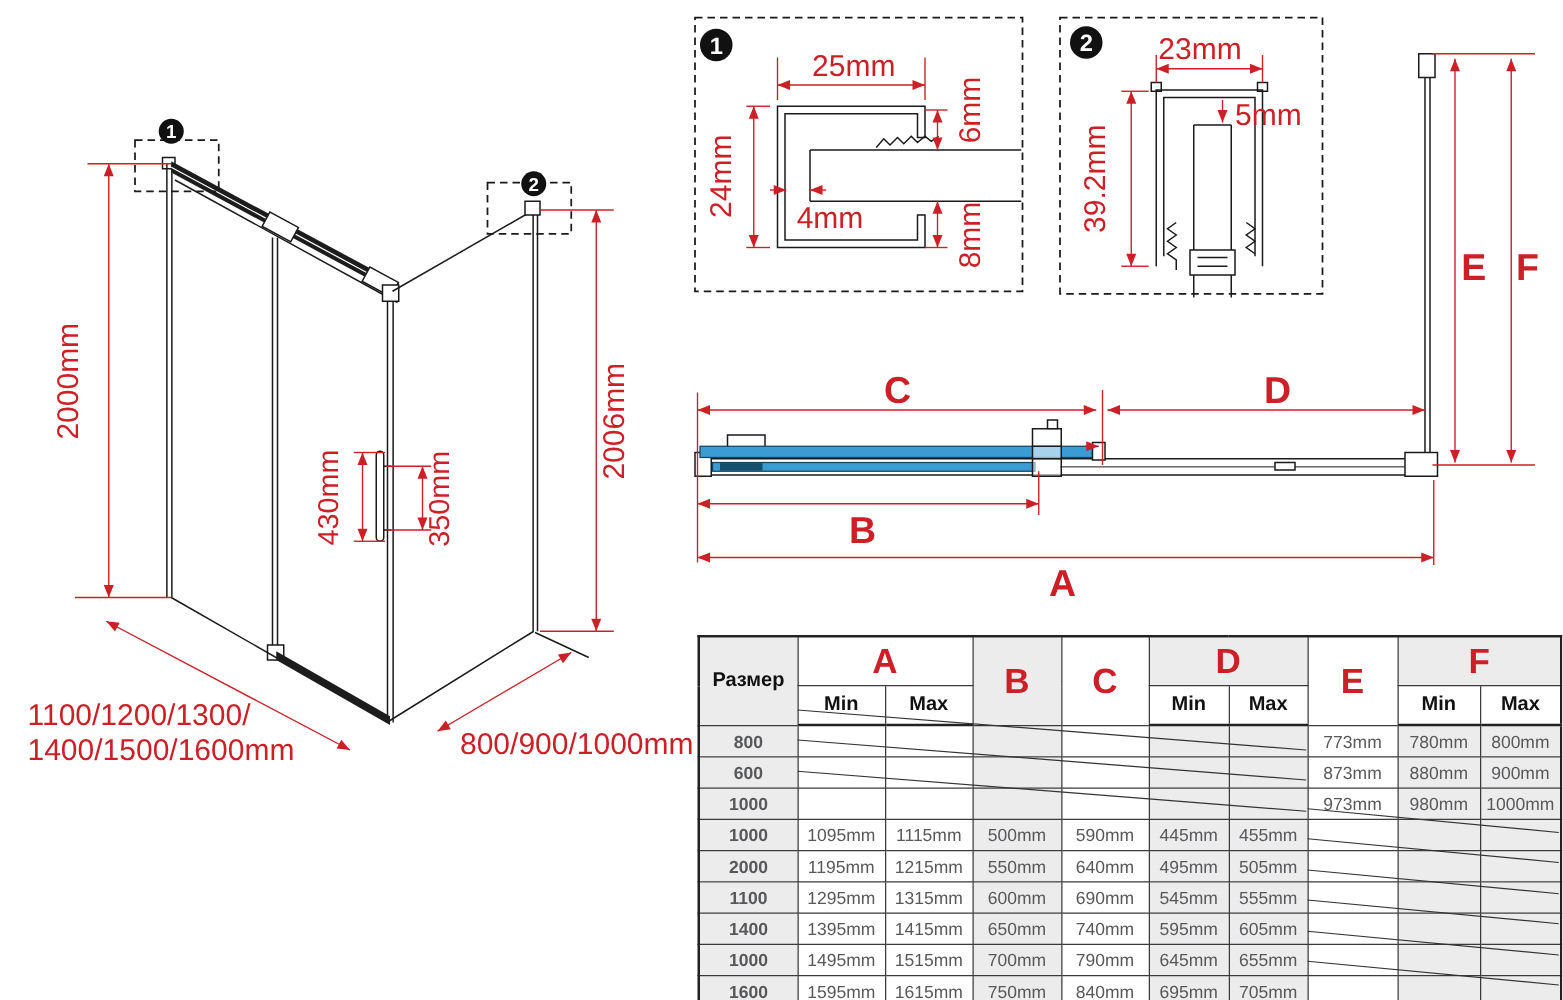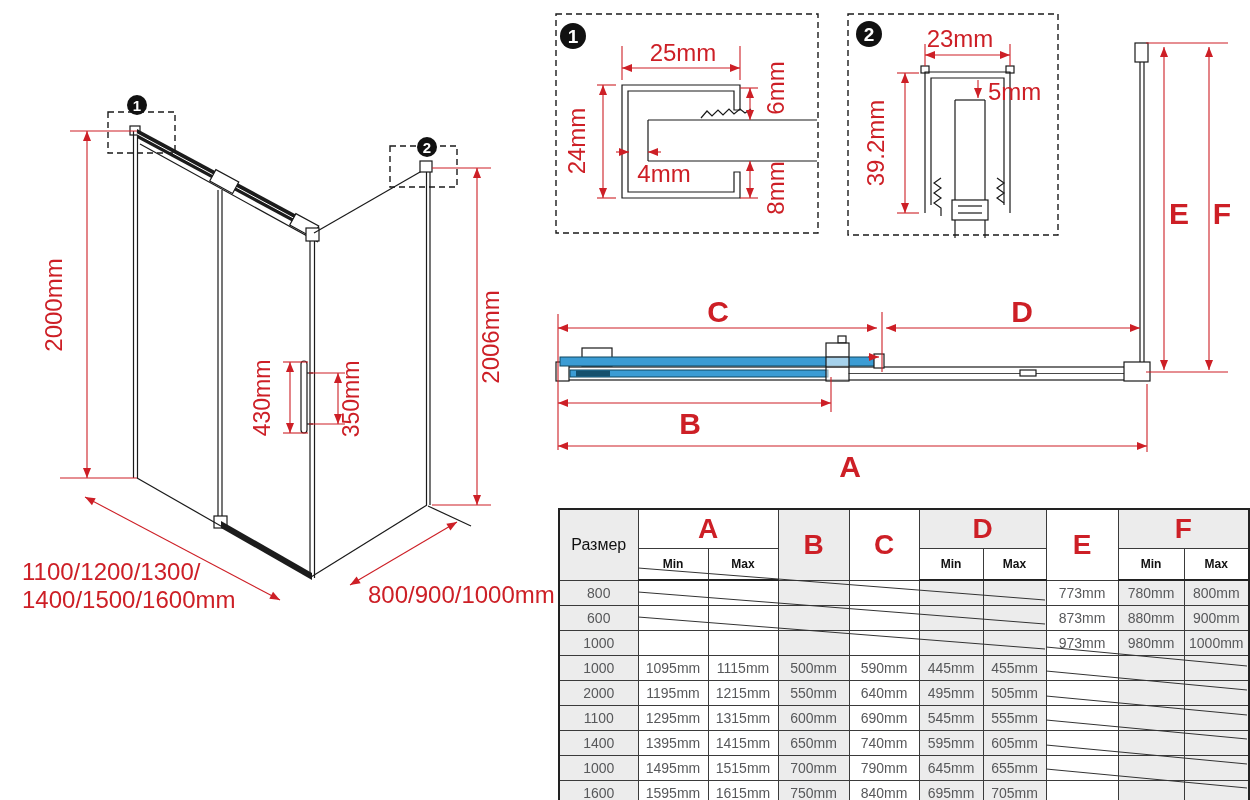--- a/index.html
+++ b/index.html
@@ -18,24 +18,24 @@
   .badge-num{fill:#fff;font-weight:bold;text-anchor:middle;}
   .dash{stroke:#1a1a1a;stroke-width:1.4;fill:none;stroke-dasharray:6 4;}
   .glass{fill:#3b9cd4;stroke:#10465f;stroke-width:1;}
 
   .tablewrap{position:absolute;left:558px;top:508px;width:691px;height:290px;}
   table.size{border-collapse:collapse;table-layout:fixed;width:690px;height:289px;border:2px solid #222;}
   table.size th,table.size td{border:1px solid #3a3a3a;text-align:center;vertical-align:middle;padding:0;overflow:hidden;white-space:nowrap;}
   table.size thead tr.r1 th{height:38px;}
   table.size thead tr.r2 th{height:30px;border-bottom:2px solid #222;}
   .letter-th{color:#cd1f26;font-size:28px;font-weight:bold;}
-  .size-th{font-size:16px;font-weight:normal;color:#111;}
-  .mm-th{font-size:12px;font-weight:bold;color:#111;margin-top:24px;}
+  .size-th{font-size:16px;font-weight:bold;color:#111;}
+  .mm-th{font-size:16px;font-weight:bold;color:#111;margin-top:24px;}
   table.size td{font-size:14px;color:#57585a;height:24px;}
-  td.col-size{font-size:15px;font-weight:normal;color:#111;}
+  td.col-size{font-size:15px;font-weight:bold;color:#111;}
   .bg{background:#ececec;}
   td.col-b,td.col-d_min,td.col-d_max,td.col-f_min,td.col-f_max,td.col-size{background:#ececec;}
   .strikes{position:absolute;left:0;top:0;pointer-events:none;}
 </style>
 </head>
 <body>
 
 <div class="canvas">
 
 <svg class="layer" width="1250" height="800" viewBox="0 0 1250 800">

